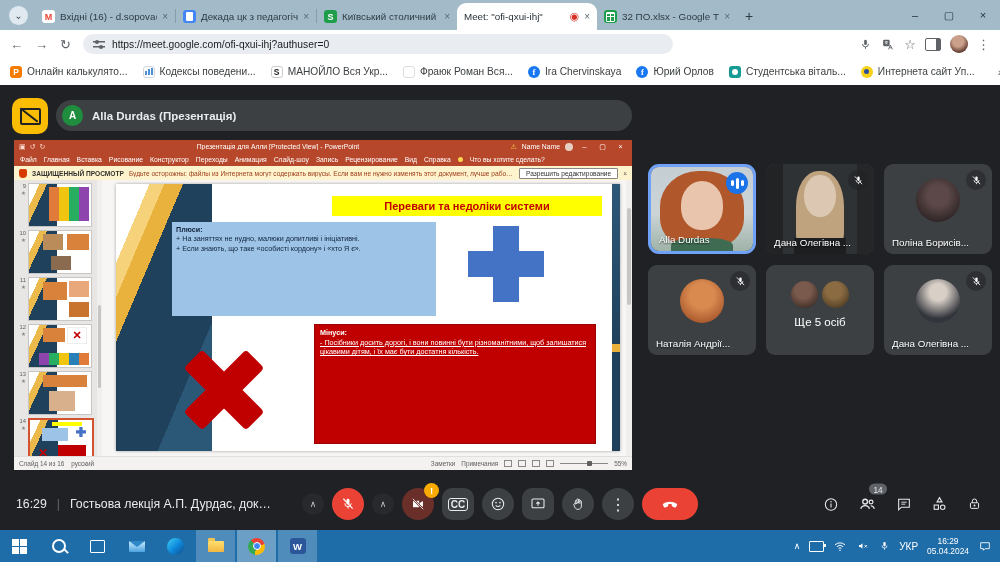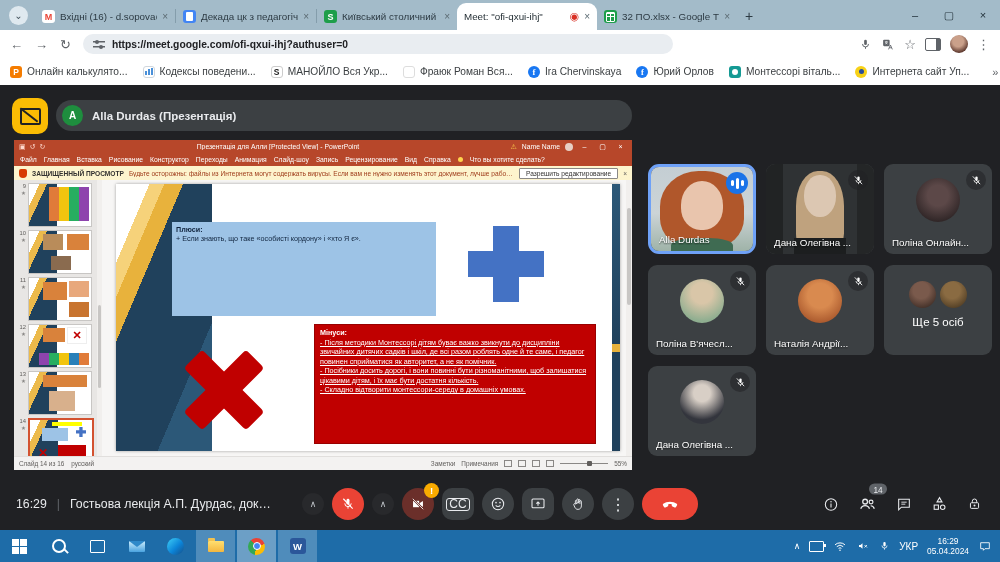--- a/index.html
+++ b/index.html
@@ -33,21 +33,21 @@
   .newtab{font-size:14px;color:#2c3a43;margin:0 0 6px 8px;}
   .wctl{margin-left:auto;display:flex;align-items:center;height:30px;}
   .wctl span{width:34px;text-align:center;font-size:11px;color:#22313a;line-height:30px;}
 
   
   .toolbar{position:absolute;top:30px;left:0;width:1000px;height:28px;background:#fff;
     display:flex;align-items:center;padding:0 10px;box-sizing:border-box;gap:12px;}
   .navic{color:#5f6368;font-size:13px;line-height:1;}
   .urlbar{width:590px;height:20px;background:#e9edf1;border-radius:10px;display:flex;align-items:center;
     gap:7px;padding:0 10px;box-sizing:border-box;}
-  .urltxt{font-size:10.3px;color:#202124;flex:1;white-space:nowrap;overflow:hidden;font-weight:bold;}
+  .urltxt{font-size:10.3px;color:#202124;flex:1;white-space:nowrap;overflow:hidden;}
   .tune{width:12px;height:10px;flex:none;background:
     linear-gradient(#5f6368 0 0) 0 2px/12px 1.5px no-repeat,
     linear-gradient(#5f6368 0 0) 0 7px/12px 1.5px no-repeat;position:relative;}
   .tune:before{content:"";position:absolute;left:2px;top:0.5px;width:4px;height:4px;border-radius:50%;background:#5f6368;}
   .tune:after{content:"";position:absolute;right:2px;top:5.5px;width:4px;height:4px;border-radius:50%;background:#5f6368;}
   .ubicons{display:flex;gap:9px;align-items:center;margin-left:auto;}
   .sidepanel{width:14px;height:11px;border:1.5px solid #5f6368;border-radius:2px;position:relative;}
   .sidepanel:after{content:"";position:absolute;right:0;top:0;width:4px;height:100%;background:#5f6368;}
   .avatar-br{width:18px;height:18px;border-radius:50%;background:radial-gradient(circle at 45% 35%,#caa08a 35%,#5a352b 75%);}
 
@@ -193,21 +193,21 @@
   .mb-title{max-width:205px;overflow:hidden;text-overflow:ellipsis;}
   .mb-center{position:absolute;left:50%;top:50%;transform:translate(-50%,-50%);display:flex;align-items:center;gap:8px;}
   .chev{width:22px;height:22px;border-radius:50%;background:#28292c;color:#bdc1c6;font-size:9px;
     display:flex;align-items:center;justify-content:center;}
   .ctl{width:32px;height:32px;border-radius:50%;background:#3c4043;display:flex;align-items:center;justify-content:center;}
   .ctl.sq{border-radius:10px;}
   .ctl.micred{background:#ea4335;}
   .ctl.camred{background:#6b2f2a;position:relative;}
   .badge-excl{position:absolute;top:-5px;right:-5px;width:15px;height:15px;border-radius:50%;background:#f9ab00;
     color:#fff;font-size:9.5px;font-weight:bold;display:flex;align-items:center;justify-content:center;}
-  .ccbox{border:1.5px solid #e8eaed;border-radius:3px;font-size:12px;font-weight:normal;padding:0 2px;line-height:11px;color:#e8eaed;}
+  .ccbox{border:1.5px solid #e8eaed;border-radius:3px;font-size:10px;font-weight:bold;padding:0 2px;line-height:11px;color:#e8eaed;}
   .endcall{width:56px;height:32px;border-radius:17px;background:#ea4335;display:flex;align-items:center;justify-content:center;}
   .mb-right{position:absolute;right:18px;top:50%;transform:translateY(-50%);display:flex;align-items:center;gap:19px;}
   .mbr{position:relative;display:flex;align-items:center;justify-content:center;}
   .badge14{position:absolute;top:-11px;left:11px;background:#5f6368;border-radius:8px;padding:0.5px 4.5px;
     font-size:8.3px;color:#e8eaed;}
 
   
   .taskbar{position:absolute;left:0;top:530px;width:1000px;height:32px;background:#1e6ca8;
     display:flex;align-items:center;}
   .tb{width:39px;height:32px;display:flex;align-items:center;justify-content:center;flex:none;}
@@ -332,21 +332,21 @@
         <span>Ira Chervinskaya</span>
       </span>
     <span class="bk">
         <span class="bkic fb">f</span>
         <span>Юрий Орлов</span>
       </span>
     <span class="bk">
         <span class="bkic student">
           <i></i>
         </span>
-        <span>Монтессорі віталь...</span>
+        <span>Студентська віталь...</span>
       </span>
     <span class="bk">
         <span class="bkic official">
           <i></i>
         </span>
         <span>Интернета сайт Уп...</span>
       </span>
     <span class="bkchev">»</span>
     <span class="bkdiv"></span>
 
@@ -456,33 +456,33 @@
               </div>
             </div>
           <span class="tscroll">
               <i></i>
             </span>
         </div>
         <div class="canvas">
           <div class="slide">
             <span class="deco-l"></span>
             <span class="deco-r"></span>
+            <div class="s-title">Переваги та недоліки системи</div>
             <div class="s-pros">
               <div class="hd">Плюси:</div>
+              <div>+ На заняттях не нудно, малюки допитливі і ініціативні.</div>
               <div>+ Если знають, що таке «особисті кордону» і «хто Я є».</div>
             </div>
             <div class="s-plus">
                 <i class="v"></i>
                 <i class="h"></i>
               </div>
             <div class="s-cons">
               <div class="hd">Мінуси:</div>
-              <div>- Після методики Монтессорі дітям буває важко звикнути до дисципліни звичайних дитячих садків і шкіл, де всі разом роблять одне й те саме, і педагог повинен сприйматися як авторитет, а не як помічник.</div>
               <div>- Посібники досить дорогі, і вони повинні бути різноманітними, щоб залишатися цікавими дітям, і їх має бути достатня кількість.</div>
-              <div>- Складно відтворити монтессори-середу в домашніх умовах.</div>
             </div>
             <div class="s-x">
                 <i class="a"></i>
                 <i class="b"></i>
               </div>
           </div>
           <span class="cscroll">
               <i></i>
             </span>
         </div>
@@ -536,32 +536,21 @@
       </div>
       <div class="tile">
         <span class="cava av-pb"></span>
         <span class="micoff">
             <svg width="11" height="11" viewBox="0 0 24 24">
               <rect x="9.5" y="3" width="5" height="10" rx="2.5" fill="#fff"></rect>
               <path d="M6.5 11a5.5 5.5 0 0 0 11 0M12 16.5V20" stroke="#fff" stroke-width="1.7" fill="none"></path>
               <line x1="4" y1="3" x2="20" y2="20" stroke="#fff" stroke-width="1.9"></line>
             </svg>
           </span>
-        <span class="tname">Поліна Онлайн...</span>
-      </div>
-      <div class="tile">
-        <span class="cava av-pv"></span>
-        <span class="micoff">
-            <svg width="11" height="11" viewBox="0 0 24 24">
-              <rect x="9.5" y="3" width="5" height="10" rx="2.5" fill="#fff"></rect>
-              <path d="M6.5 11a5.5 5.5 0 0 0 11 0M12 16.5V20" stroke="#fff" stroke-width="1.7" fill="none"></path>
-              <line x1="4" y1="3" x2="20" y2="20" stroke="#fff" stroke-width="1.9"></line>
-            </svg>
-          </span>
-        <span class="tname">Поліна В'ячесл...</span>
+        <span class="tname">Поліна Борисів...</span>
       </div>
       <div class="tile">
         <span class="cava av-nat"></span>
         <span class="micoff">
             <svg width="11" height="11" viewBox="0 0 24 24">
               <rect x="9.5" y="3" width="5" height="10" rx="2.5" fill="#fff"></rect>
               <path d="M6.5 11a5.5 5.5 0 0 0 11 0M12 16.5V20" stroke="#fff" stroke-width="1.7" fill="none"></path>
               <line x1="4" y1="3" x2="20" y2="20" stroke="#fff" stroke-width="1.9"></line>
             </svg>
           </span>

